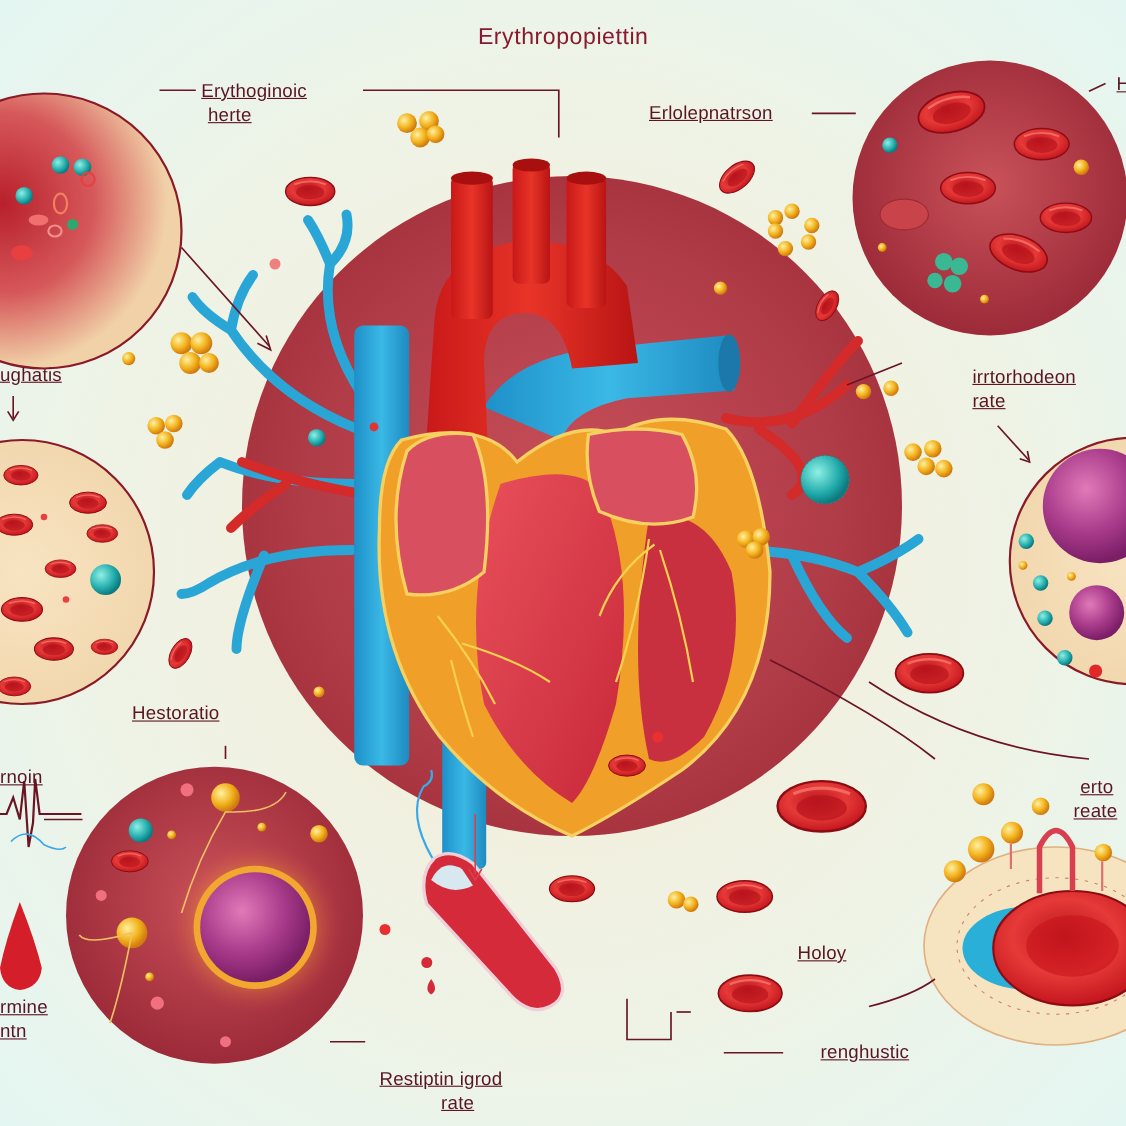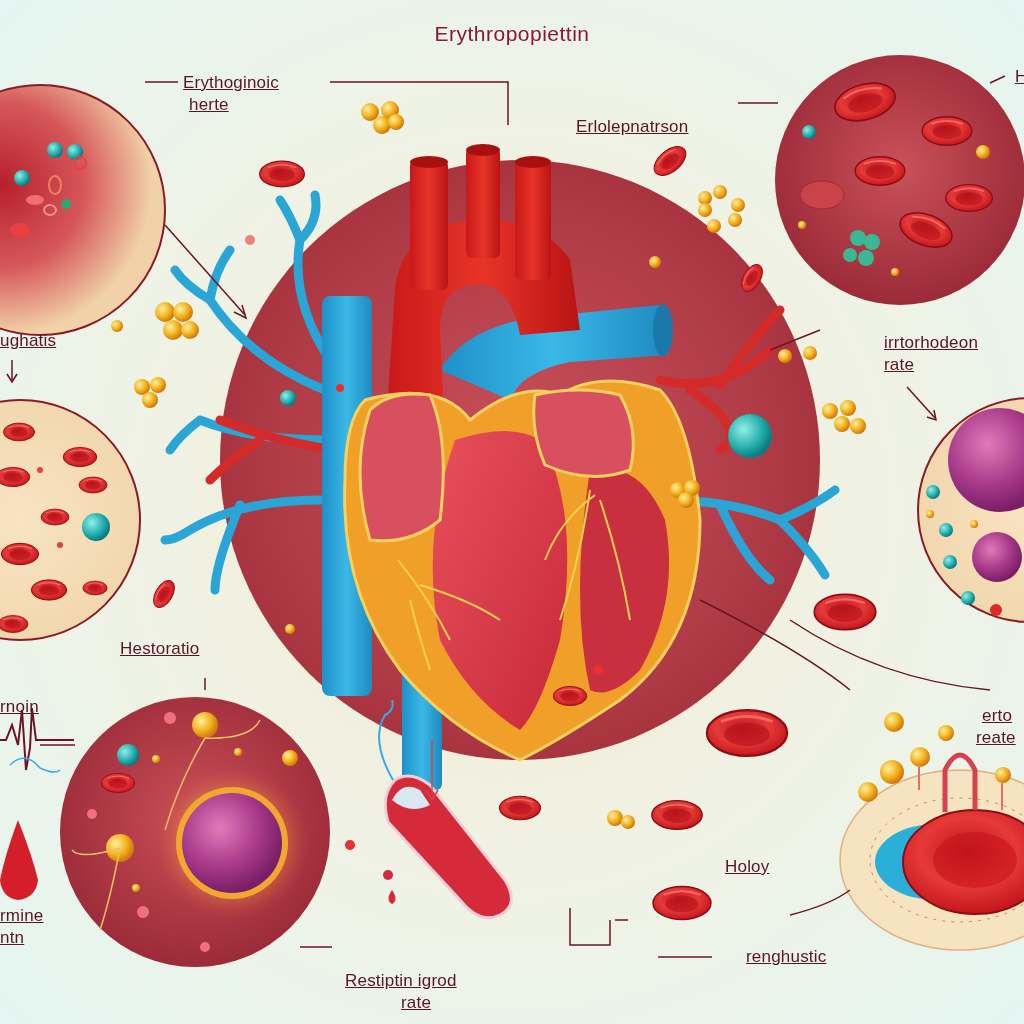--- a/index.html
+++ b/index.html
@@ -324,21 +324,21 @@
     <line x1="205" y1="678" x2="205" y2="690"></line>
   </g>
 </svg>
 
 <div class="title">Erythropopiettin</div>
 
 <div class="lbl" style="left:183px;top:72px;">
   <div>Erythoginoic</div>
   <div style="padding-left:6px">herte</div>
 </div>
-<div class="lbl" style="left:576px;top:92px;margin-top:24px;">Erlolepnatrson</div>
+<div class="lbl" style="left:590px;top:92px;">Erlolepnatrson</div>
 <div class="lbl" style="left:1015px;top:66px;">H</div>
 <div class="lbl" style="left:0px;top:330px;">ughatis</div>
 <div class="lbl" style="left:884px;top:332px;">
   <div>irrtorhodeon</div>
   <div>rate</div>
 </div>
 <div class="lbl" style="left:120px;top:638px;">Hestoratio</div>
 <div class="lbl" style="left:0px;top:680px;margin-top:16px;">rnoin</div>
 <div class="lbl" style="left:0px;top:905px;">
   <div>rmine</div>

